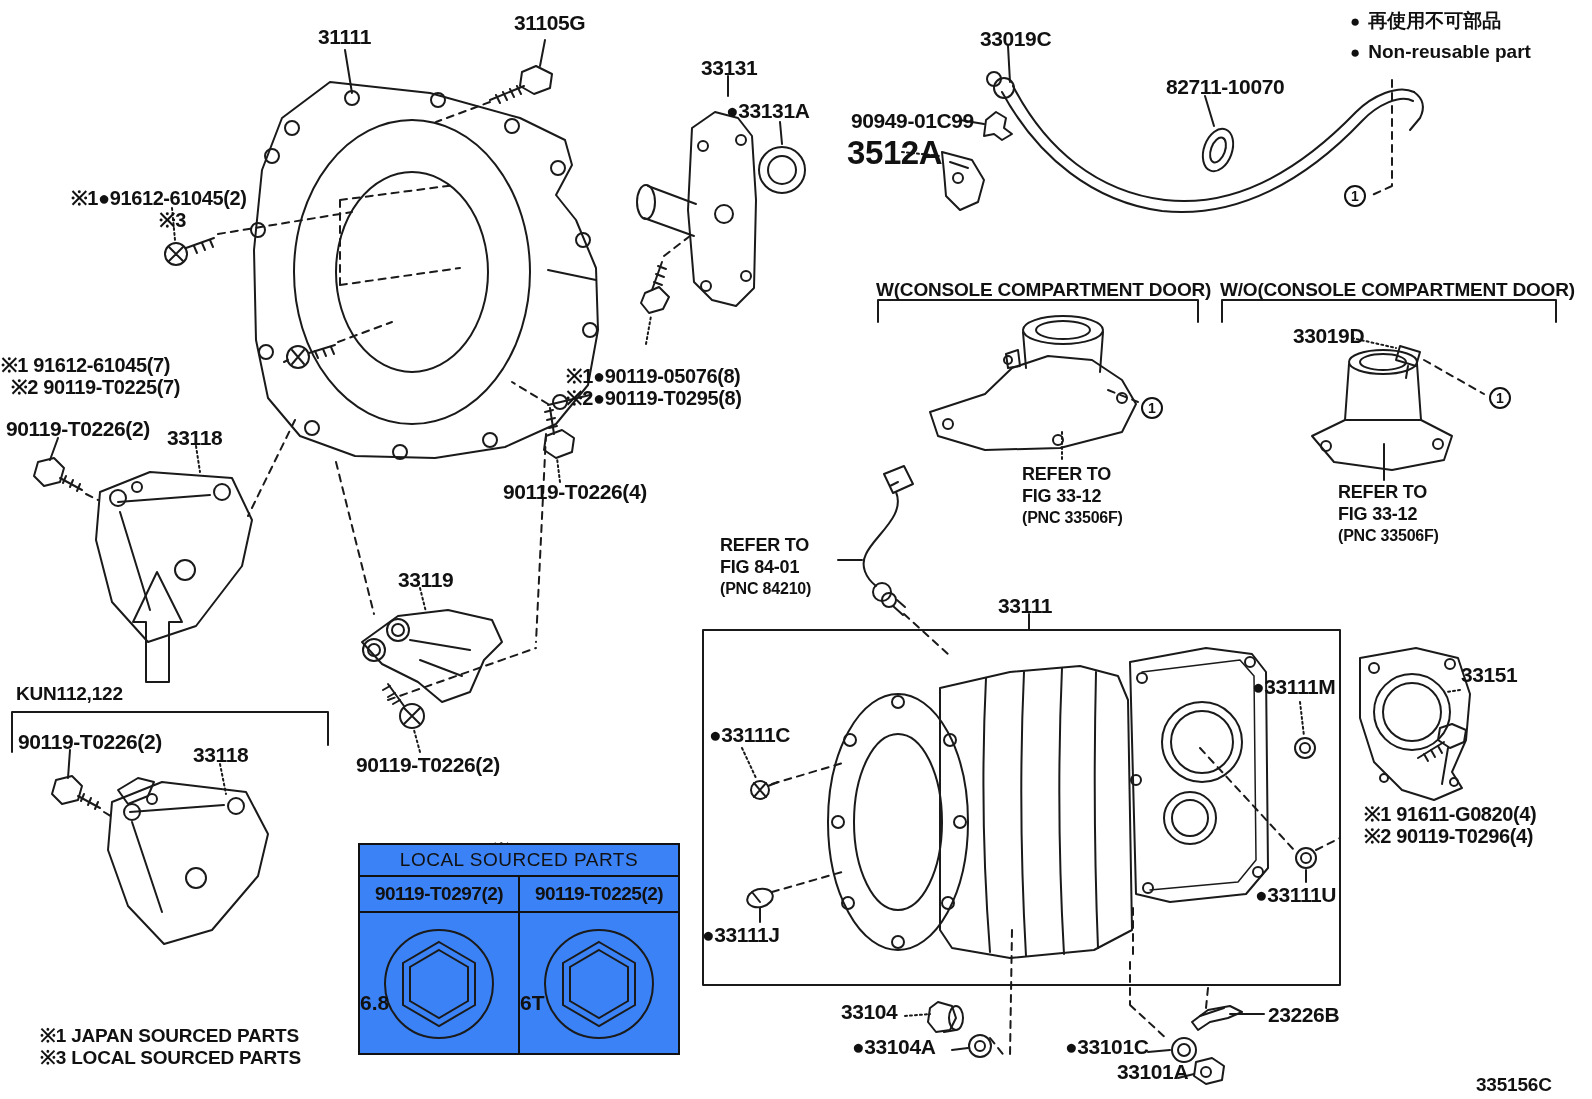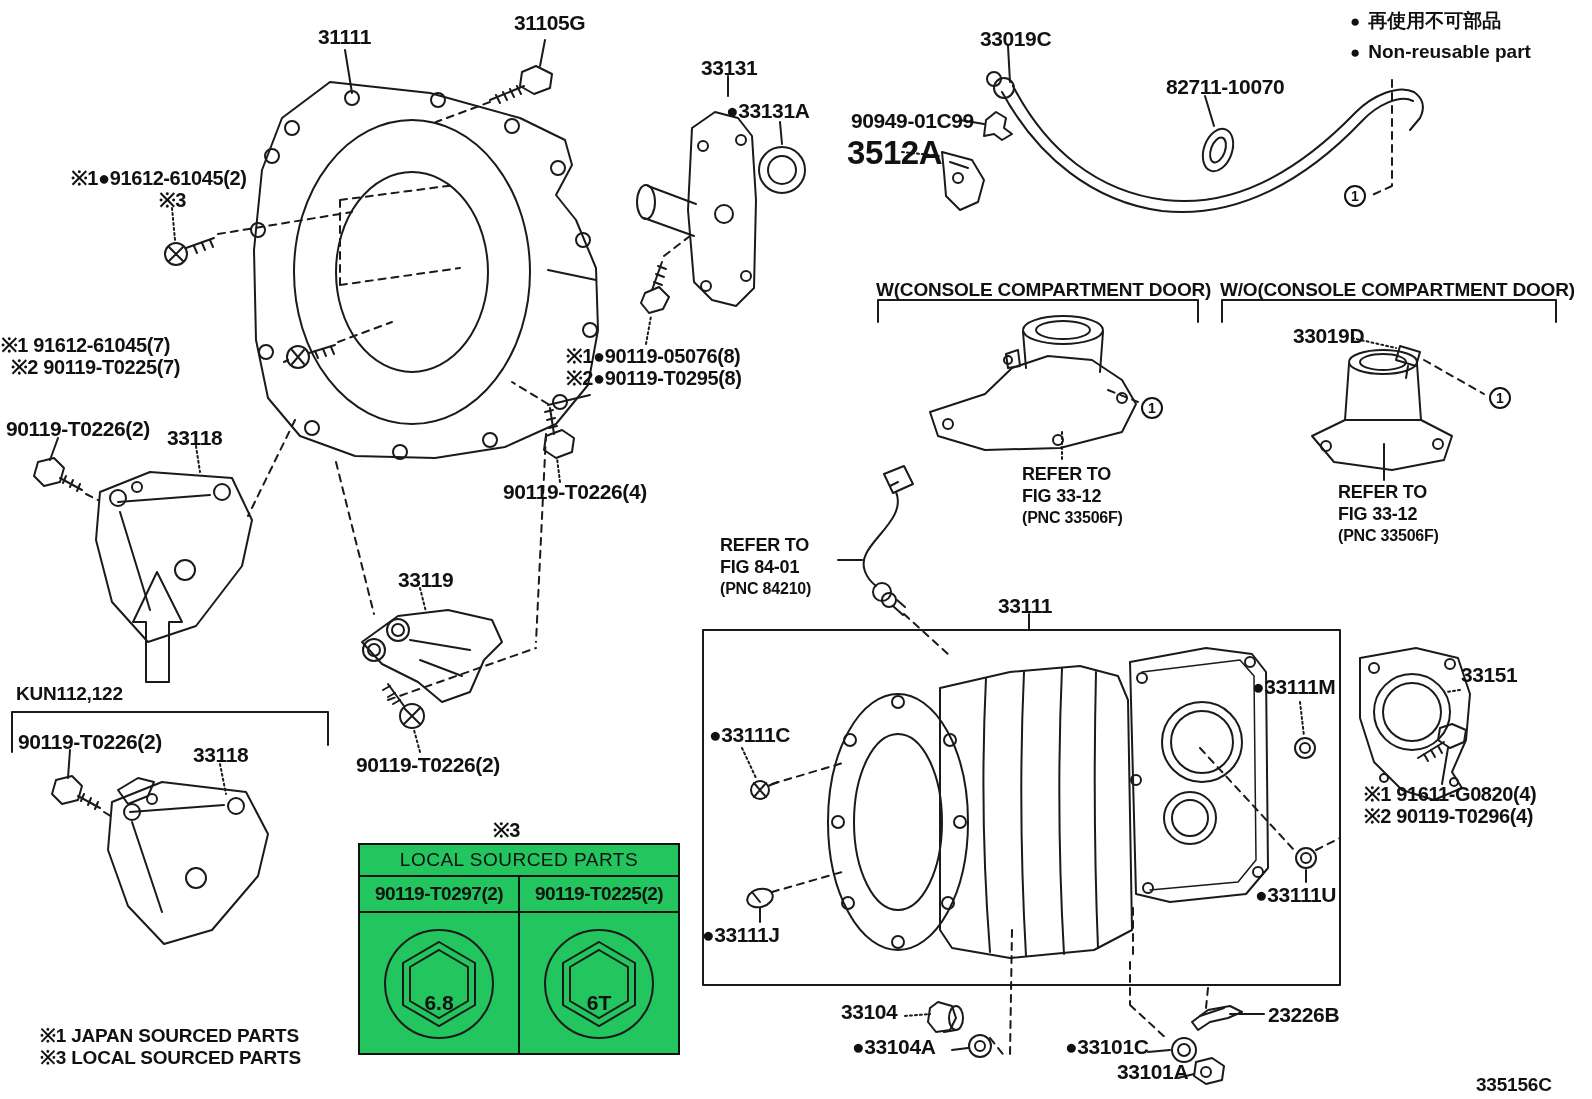--- a/index.html
+++ b/index.html
@@ -1,38 +1,38 @@
 <!DOCTYPE html>
 <html><head>
 <meta charset="utf-8">
 <style>
   html,body{margin:0;padding:0;background:#fff;}
   .canvas{position:relative;width:1592px;height:1099px;background:#ffffff;overflow:hidden;
           font-family:"Liberation Sans",sans-serif;color:#111;}
   .art{position:absolute;left:0;top:0;}
   .lbl{position:absolute;font-weight:bold;font-size:21px;letter-spacing:-0.4px;white-space:nowrap;line-height:1;}
   .lbl-lg{font-size:33px;}
-  .note{position:absolute;font-weight:bold;font-size:20px;letter-spacing:-0.4px;white-space:nowrap;line-height:1;}
+  .note{position:absolute;font-weight:bold;font-size:20px;letter-spacing:-0.4px;white-space:nowrap;line-height:1;margin-top:20px;}
   .hdr{position:absolute;font-weight:bold;font-size:19px;letter-spacing:-0.2px;white-space:nowrap;line-height:1;}
   .refer{position:absolute;font-weight:bold;font-size:18px;line-height:22px;white-space:nowrap;letter-spacing:-0.2px;}
   .refer .pnc{font-size:16px;}
   .legend{position:absolute;left:1350px;top:6px;font-weight:bold;font-size:19px;line-height:30px;white-space:nowrap;}
   .legend .dot{font-size:17px;margin-right:8px;}
   .callout{position:absolute;width:22px;height:22px;border:2px solid #111;border-radius:50%;
            font-size:14px;font-weight:bold;display:flex;align-items:center;justify-content:center;box-sizing:border-box;background:#fff;}
-  .ptable{position:absolute;left:358px;top:843px;width:322px;height:212px;border:2px solid #111;box-sizing:border-box;background:#22c55e;}
+  .ptable{position:absolute;left:358px;top:843px;width:322px;height:212px;border:2px solid #111;box-sizing:border-box;background:#3b82f6;}
   .t-title{height:30px;border-bottom:2px solid #111;display:flex;align-items:center;justify-content:center;
            font-size:19px;letter-spacing:0.5px;}
   .t-cols{display:flex;height:34px;border-bottom:2px solid #111;}
   .t-cols div{flex:1;display:flex;align-items:center;justify-content:center;font-weight:bold;font-size:19px;letter-spacing:-0.5px;}
   .t-cols div:first-child{border-right:2px solid #111;}
   .t-cells{display:flex;height:142px;}
   .t-cell{flex:1;position:relative;}
   .t-cell:first-child{border-right:2px solid #111;}
-  .t-mark{position:absolute;left:0;top:78px;width:100%;text-align:center;font-weight:bold;font-size:21px;}
+  .t-mark{position:absolute;left:0;top:78px;width:100%;font-weight:bold;font-size:21px;}
 </style>
 </head>
 <body>
 
 <div class="canvas">
 
 <svg class="art" width="1592" height="1099" viewBox="0 0 1592 1099">
 <g stroke="#1a1a1a" fill="none" stroke-width="2" stroke-linejoin="round" stroke-linecap="round">
 
   <g>

